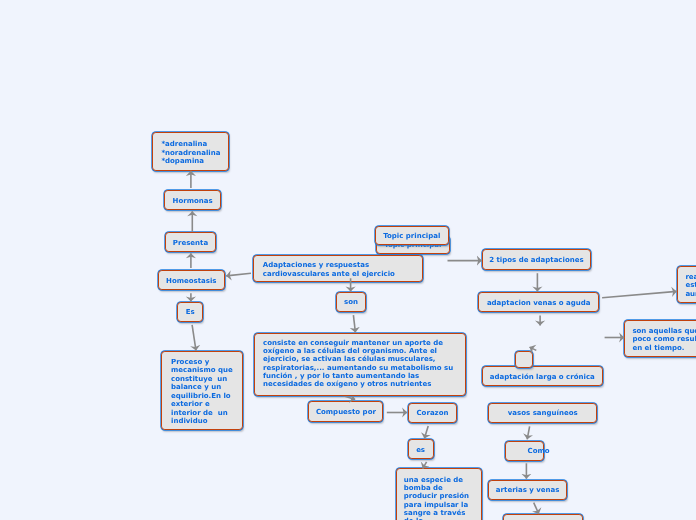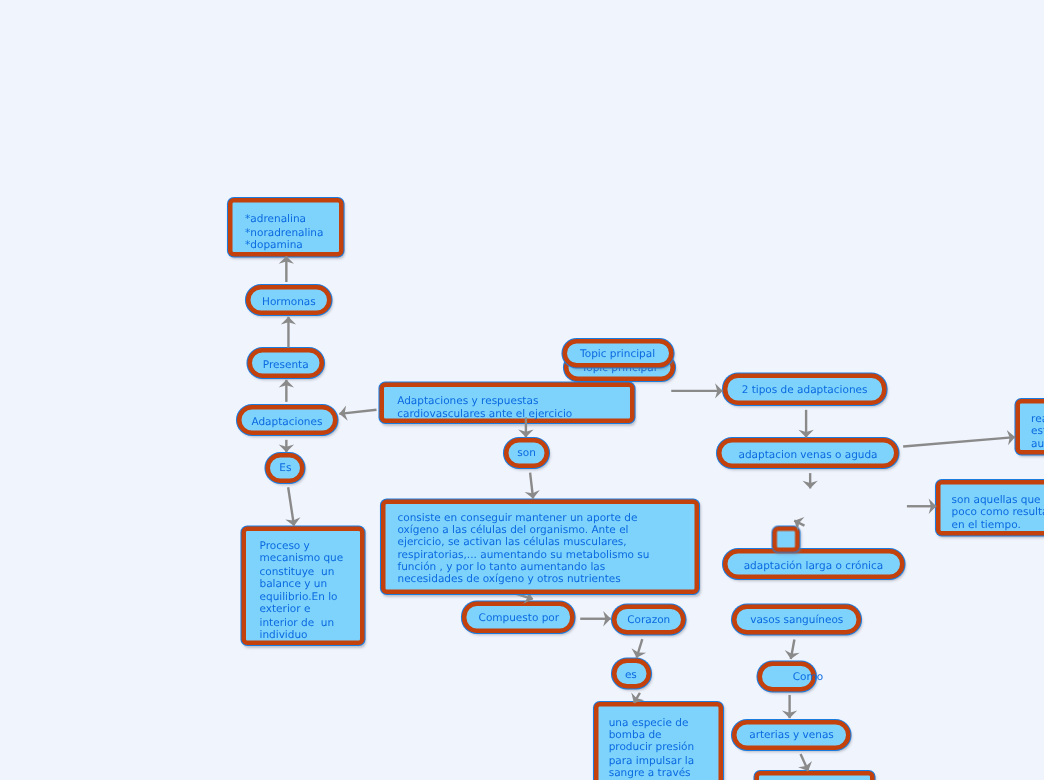--- a/index.html
+++ b/index.html
@@ -1,23 +1,23 @@
 <!DOCTYPE html>
 <html><head>
 <meta charset="utf-8">
 <style>
   html,body{margin:0;padding:0;}
   body{width:696px;height:520px;overflow:hidden;background:#f0f4fd;
        font-family:"DejaVu Sans",sans-serif;}
   #canvas{position:relative;width:696px;height:520px;}
-  .node{position:absolute;box-sizing:border-box;background:#7dd3fc;
-        border:3px solid #c2410c;border-radius:3.8px;color:#0b6ae0;
-        font-weight:normal;font-size:7px;line-height:8.2px;
+  .node{position:absolute;box-sizing:border-box;background:#e5e5e5;
+        border:1px solid #c2410c;border-radius:3.8px;color:#0b6ae0;
+        font-weight:bold;font-size:7px;line-height:8.2px;
         box-shadow:0 0 0 0.7px #1b7ce0, 1px 1.5px 1.6px rgba(125,125,130,.42);-webkit-font-smoothing:antialiased;}
-  .ctr{display:flex;align-items:center;justify-content:center;text-align:right;border-radius:10px;}
+  .ctr{display:flex;align-items:center;justify-content:center;text-align:right;}
   .ctr span{position:relative;top:0.6px;}
   svg.links{position:absolute;left:0;top:0;width:696px;height:520px;overflow:visible;z-index:5;pointer-events:none;}
   .node span{white-space:pre;display:block;}
   .node{transform:translateZ(0);}
   .n-neuro{left:152px;top:132px;width:77px;height:38.6px;padding:7.3px 0 0 8.4px;line-height:8.3px;}
   .n-horm{left:164px;top:189.8px;width:57.2px;height:20.6px;}
   .n-pres{left:164.8px;top:231.8px;width:51.4px;height:20.6px;}
   .n-homeo{left:157.8px;top:269.8px;width:67px;height:20.6px;}
   .n-es1{left:177.2px;top:301.7px;width:26.2px;height:20.6px;}
   .n-proceso{left:161px;top:351px;width:82px;height:79px;padding:5.6px 0 0 9px;line-height:8.5px;}
@@ -29,21 +29,21 @@
   .n-comp{left:308.4px;top:401.2px;width:75px;height:20.8px;}
   .n-cora{left:408.4px;top:402.6px;width:48.2px;height:20.2px;}
   .n-es2{left:407.6px;top:439.2px;width:26px;height:20.2px;}
   .n-bomba{left:395.6px;top:468.4px;width:86px;height:68px;padding:6.6px 0 0 7.2px;}
   .n-dost{left:481.8px;top:249.2px;width:109.2px;height:20.8px;}
   .n-rapi{left:478px;top:292.2px;width:121.4px;height:20.2px;}
   .n-larg{left:481.8px;top:326.2px;width:121px;height:20.2px;margin-top:40px;}
   .n-empty{left:515px;top:351px;width:18px;height:17px;}
   .n-reac{left:676.8px;top:265.8px;width:60px;height:37px;padding:6.1px 0 0 7.6px;line-height:8.6px;}
   .n-aque{left:623.6px;top:319.8px;width:110px;height:37px;padding:6.1px 0 0 7.8px;line-height:8.5px;}
-  .n-vaso{left:488.2px;top:402.8px;width:86px;height:20.4px;}
+  .n-vaso{left:488.2px;top:402.8px;width:109px;height:20.4px;}
   .n-como{left:505.2px;top:440.6px;width:38.8px;height:20.2px;padding-left:28px;}
   .n-arte{left:488.2px;top:479.6px;width:79px;height:20.4px;}
   .n-bot{left:502.5px;top:513.8px;width:80px;height:20px;}
 </style>
 </head>
 <body>
 
 <div id="canvas">
 
   <svg class="links" viewBox="0 0 696 520">
@@ -87,21 +87,21 @@
 *noradrenalina
 *dopamina</span>
     </div>
   <div class="node n-horm ctr">
       <span>Hormonas</span>
     </div>
   <div class="node n-pres ctr">
       <span>Presenta</span>
     </div>
   <div class="node n-homeo ctr">
-      <span>Adaptaciones</span>
+      <span>Homeostasis</span>
     </div>
   <div class="node n-es1 ctr">
       <span>Es</span>
     </div>
   <div class="node n-proceso">
       <span>Proceso y
 mecanismo que
 constituye  un
 balance y un
 equilibrio.En lo

